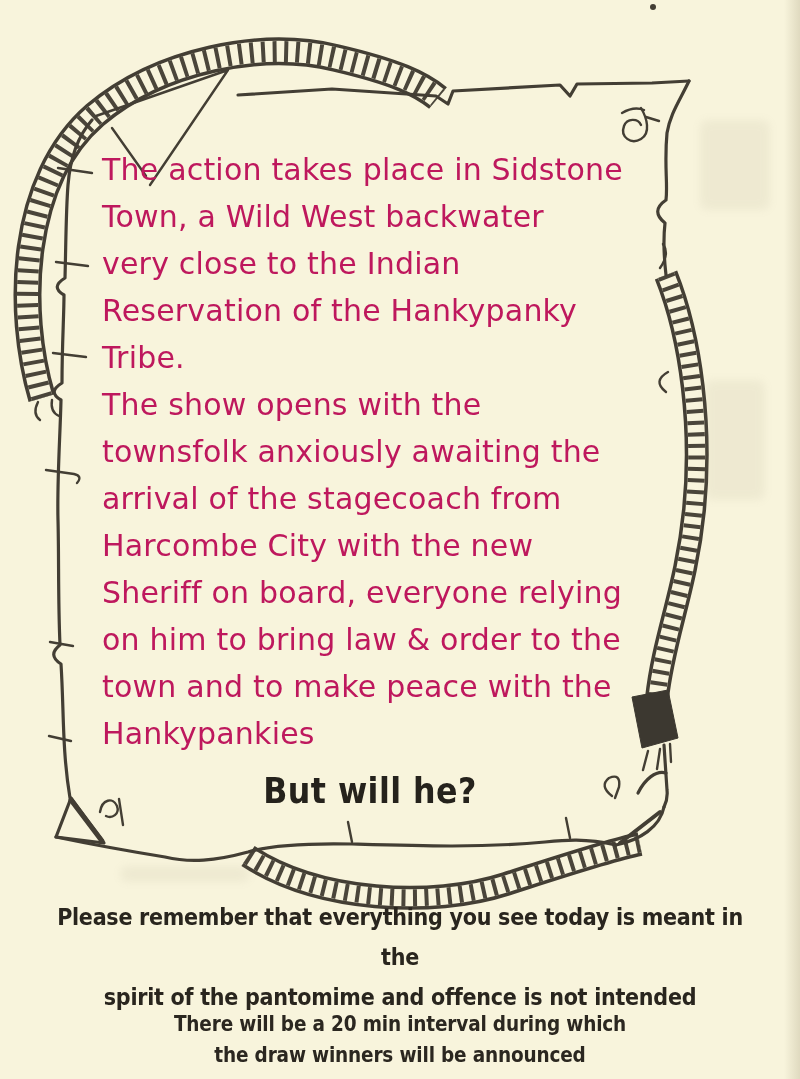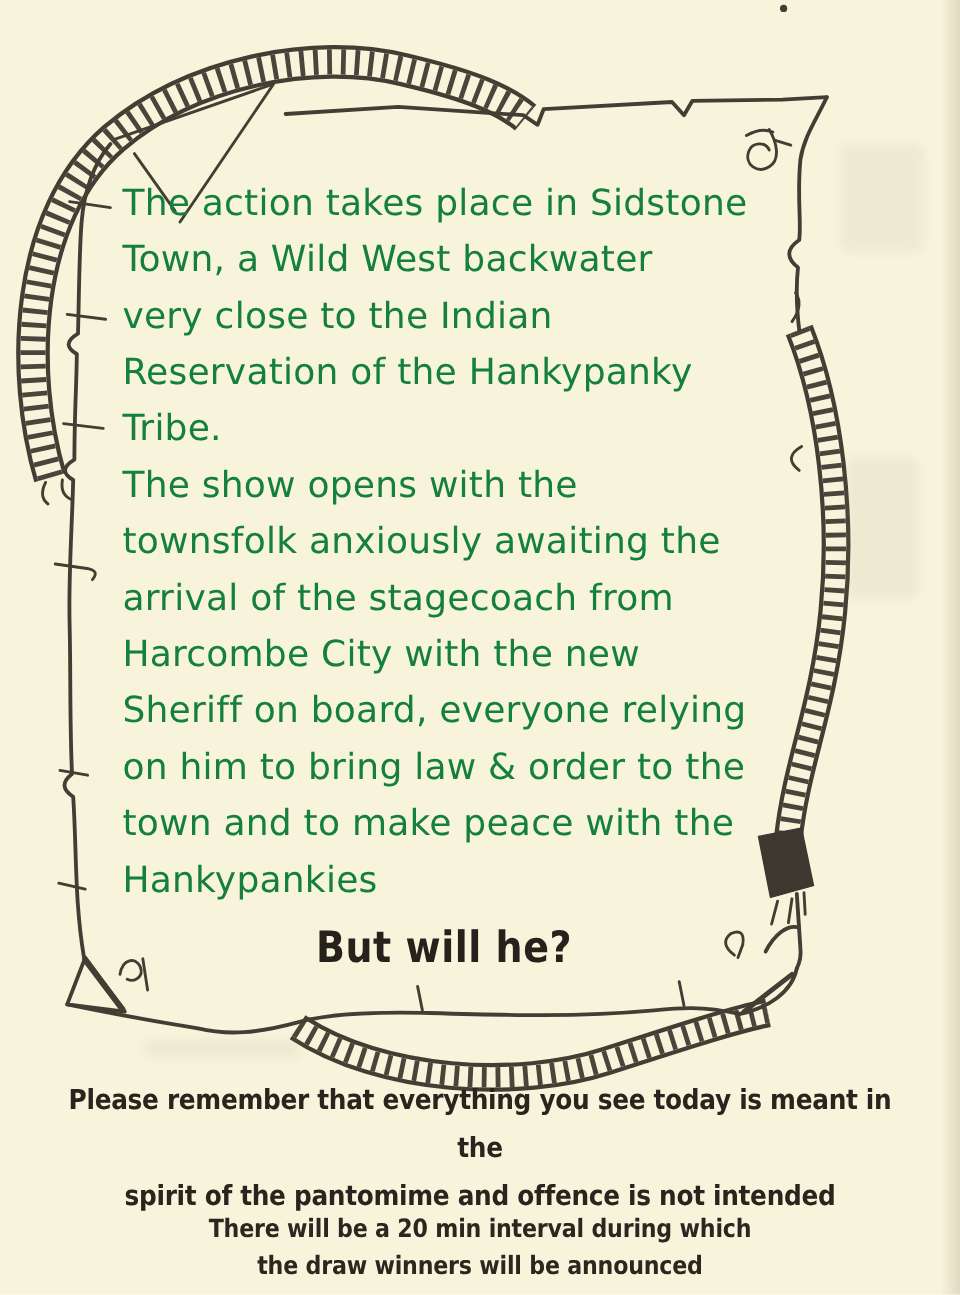--- a/index.html
+++ b/index.html
@@ -18,21 +18,21 @@
   .frame-svg{position:absolute;left:0;top:0;}
   .ink{stroke:#433e34;fill:none;stroke-linecap:round;stroke-linejoin:round;}
   .w3{stroke-width:3.2;}
   .w2{stroke-width:2.4;}
   .rope-edge{stroke:#433e34;fill:none;stroke-linecap:butt;}
   .rope-fill{stroke:#f8f4dc;fill:none;stroke-linecap:butt;}
   .rope-hatch{stroke:#4a453a;fill:none;stroke-linecap:butt;stroke-dasharray:4 7.5;}
   .smudge{position:absolute;background:#9b9478;opacity:0.10;filter:blur(4px);border-radius:8px;pointer-events:none;}
   .scroll-body{
     position:absolute;left:102px;top:146px;width:600px;
-    font-size:30px;line-height:47px;color:#15803d;
+    font-size:30px;line-height:47px;color:#be185d;
     white-space:pre-line;letter-spacing:0.2px;
   }
   .scroll-tagline{
     position:absolute;left:130px;top:770px;width:480px;
     text-align:center;font-size:36px;font-weight:bold;color:#25221c;
     transform:scaleX(0.88);transform-origin:center;
     letter-spacing:0.5px;
   }
   .footer-disclaimer{
     position:absolute;left:0;top:897px;width:800px;

